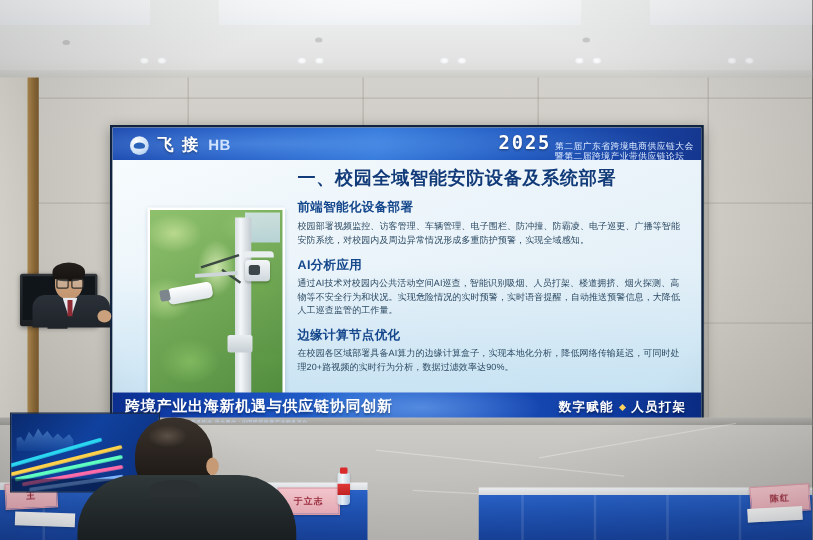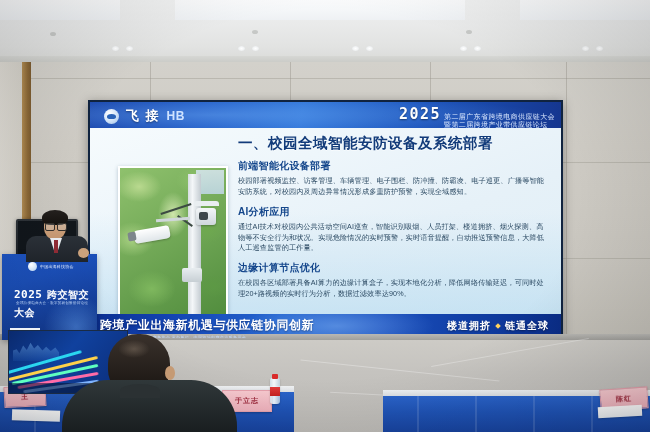--- a/index.html
+++ b/index.html
@@ -296,23 +296,23 @@
           </div>
         </div>
       </div>
 
       <div class="s-footer">
         <div class="ft-left">
           <div class="ft-left-main">跨境产业出海新机遇与供应链协同创新</div>
           <div class="ft-left-sub">主办单位：广东省跨境电子商务协会  承办单位：中国跨境电商产业服务平台</div>
         </div>
         <div class="ft-right">
-          <span>楼道拥挤</span>
+          <span>数字赋能</span>
           <div class="ft-dot"></div>
-          <span>链通全球</span>
+          <span>人员打架</span>
         </div>
       </div>
 
     </div>
   </div>
 
   <div class="stage-top"></div>
   <div class="stage-edge"></div>
   <div class="floor">
     <div class="floor-line" style="left:300px;top:30px;width:200px;transform:rotate(6deg);"></div>
@@ -327,32 +327,20 @@
 
   <div class="spk-body"></div>
   <div class="spk-shirt"></div>
   <div class="spk-tie"></div>
   <div class="spk-hand"></div>
   <div class="spk-head"></div>
   <div class="spk-hair"></div>
   <div class="spk-g1"></div>
   <div class="spk-g2"></div>
 
-  <div class="lectern">
-    <div class="lect-logo">
-      <div class="lect-badge"></div>
-      <div class="lect-logo-txt">中国出海科技协会</div>
-    </div>
-    <div class="lect-title">
-      <span class="lect-2025">2025</span>
-      <span class="lect-cn">跨交智交大会</span>
-    </div>
-    <div class="lect-sub">全球跨境电商大会 · 数字贸易创新协同论坛</div>
-    <div class="lect-sheet"></div>
-  </div>
 
   <div class="minidisp">
     <div class="md-city"></div>
     <div class="md-streak" style="left:-6px;top:30px;width:80px;background:#2ad6f0;transform:rotate(-16deg);"></div>
     <div class="md-streak" style="left:-2px;top:36px;width:92px;background:#ffd24a;transform:rotate(-14deg);"></div>
     <div class="md-streak" style="left:2px;top:42px;width:88px;background:#5effc0;transform:rotate(-12deg);"></div>
     <div class="md-streak" style="left:8px;top:48px;width:82px;background:#ff6ba8;transform:rotate(-10deg);"></div>
     <div class="md-streak" style="left:14px;top:54px;width:76px;background:#7fb4ff;transform:rotate(-8deg);"></div>
     <div class="md-dark"></div>
   </div>

